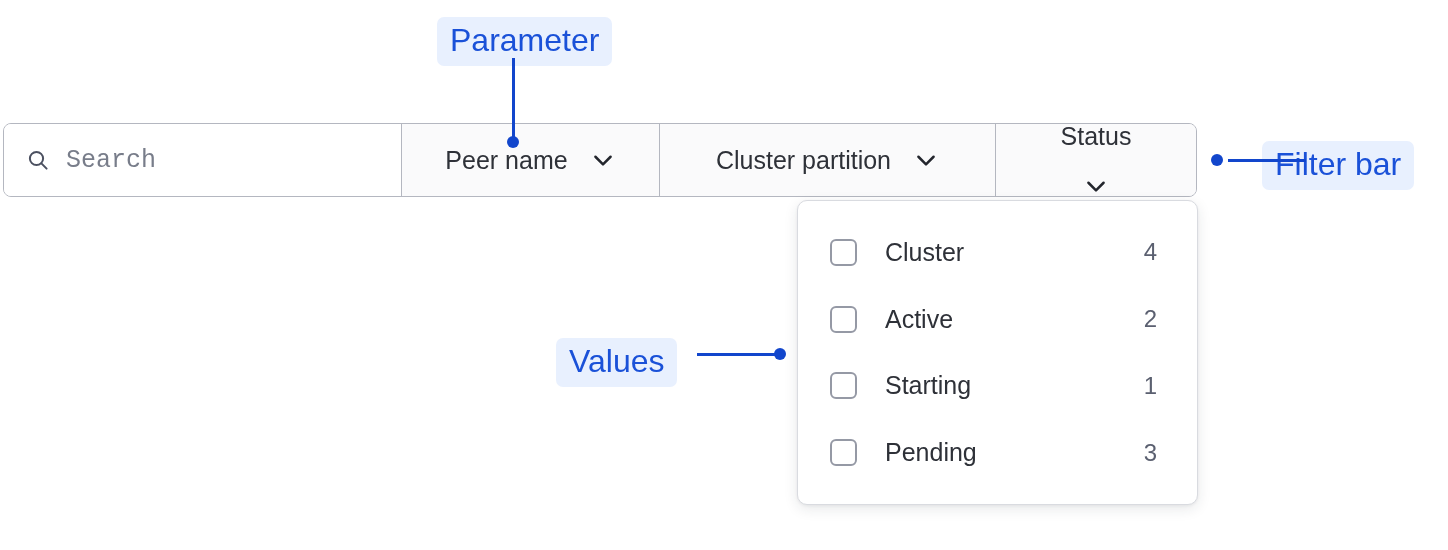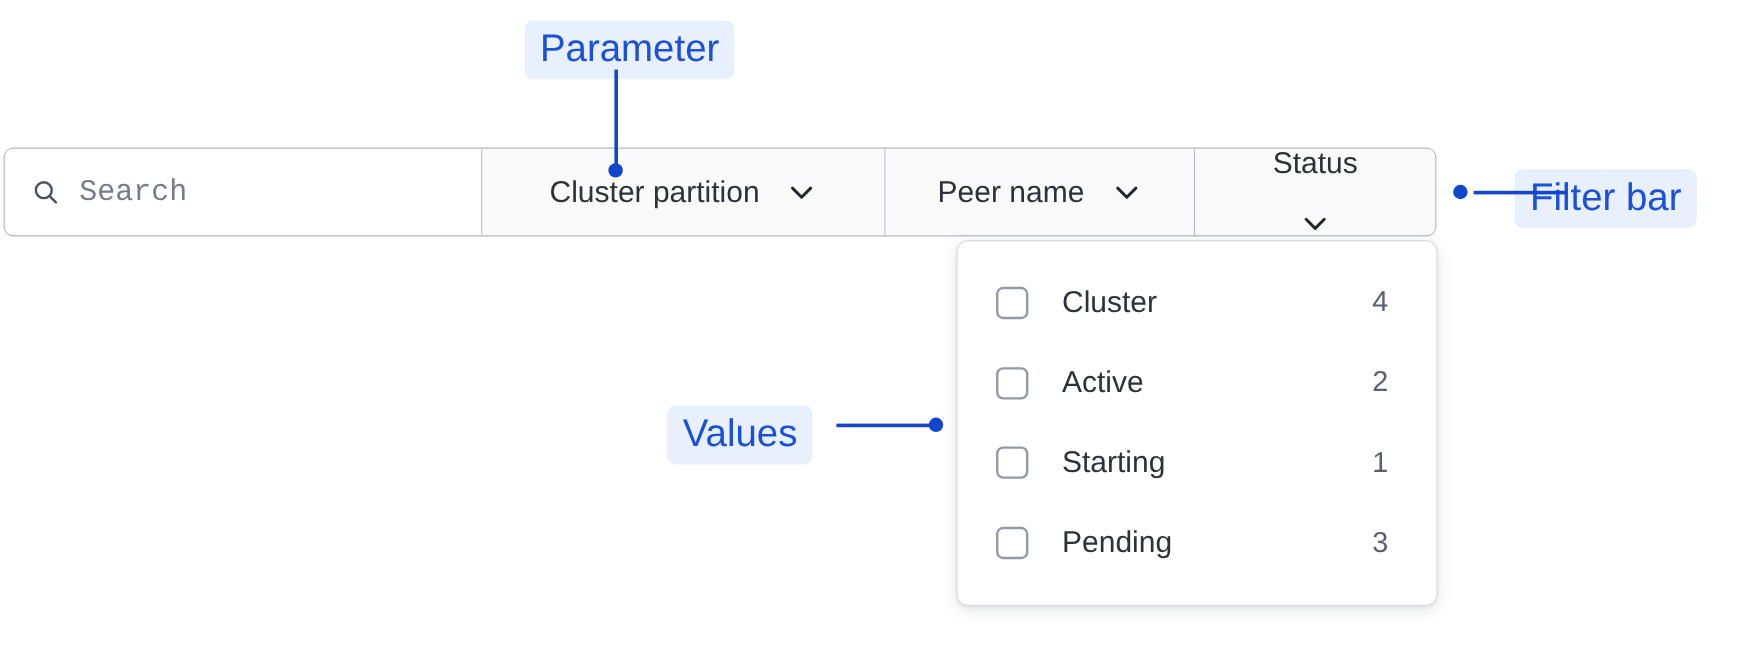--- a/index.html
+++ b/index.html
@@ -179,34 +179,34 @@
 <div id="filter-bar">
 
   <div class="search-cell">
     <svg class="search-icon" viewBox="0 0 24 24" fill="none">
       <circle cx="10.5" cy="10.5" r="6.6" stroke="#4b5060" stroke-width="2"></circle>
       <line x1="15.4" y1="15.4" x2="20.6" y2="20.6" stroke="#4b5060" stroke-width="2" stroke-linecap="round"></line>
     </svg>
     <input class="search-input" type="text" placeholder="Search" style="">
   </div>
 
+  <div class="dd-cell dd-peer">
+    <span class="dd-label">Peer name</span>
+    <svg class="chev" viewBox="0 0 24 24" fill="none">
+      <polyline points="5,9 12,16 19,9" stroke="#23262d" stroke-width="2.3" stroke-linecap="round" stroke-linejoin="round"></polyline>
+    </svg>
+  </div>
+
   <div class="dd-cell dd-cluster">
     <span class="dd-label">Cluster partition</span>
     <svg class="chev" viewBox="0 0 24 24" fill="none">
       <polyline points="5,9 12,16 19,9" stroke="#23262d" stroke-width="2.3" stroke-linecap="round" stroke-linejoin="round"></polyline>
     </svg>
   </div>
 
-  <div class="dd-cell dd-peer">
-    <span class="dd-label">Peer name</span>
-    <svg class="chev" viewBox="0 0 24 24" fill="none">
-      <polyline points="5,9 12,16 19,9" stroke="#23262d" stroke-width="2.3" stroke-linecap="round" stroke-linejoin="round"></polyline>
-    </svg>
-  </div>
-
   <div class="dd-cell dd-status">
     <span class="dd-label">Status</span>
     <svg class="chev" viewBox="0 0 24 24" fill="none">
       <polyline points="5,9 12,16 19,9" stroke="#23262d" stroke-width="2.3" stroke-linecap="round" stroke-linejoin="round"></polyline>
     </svg>
   </div>
 
 </div>
 
 <div id="dropdown-panel">

